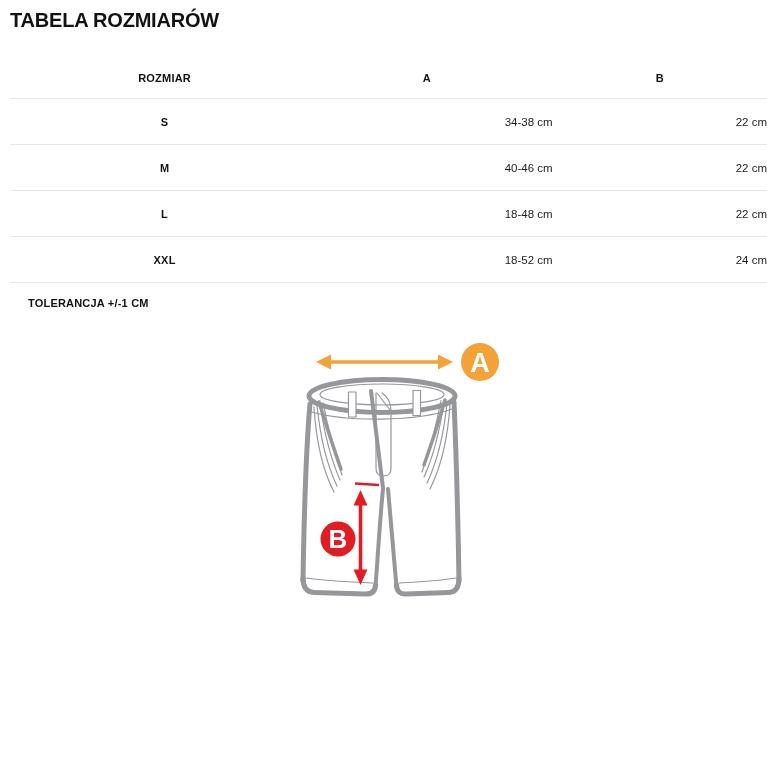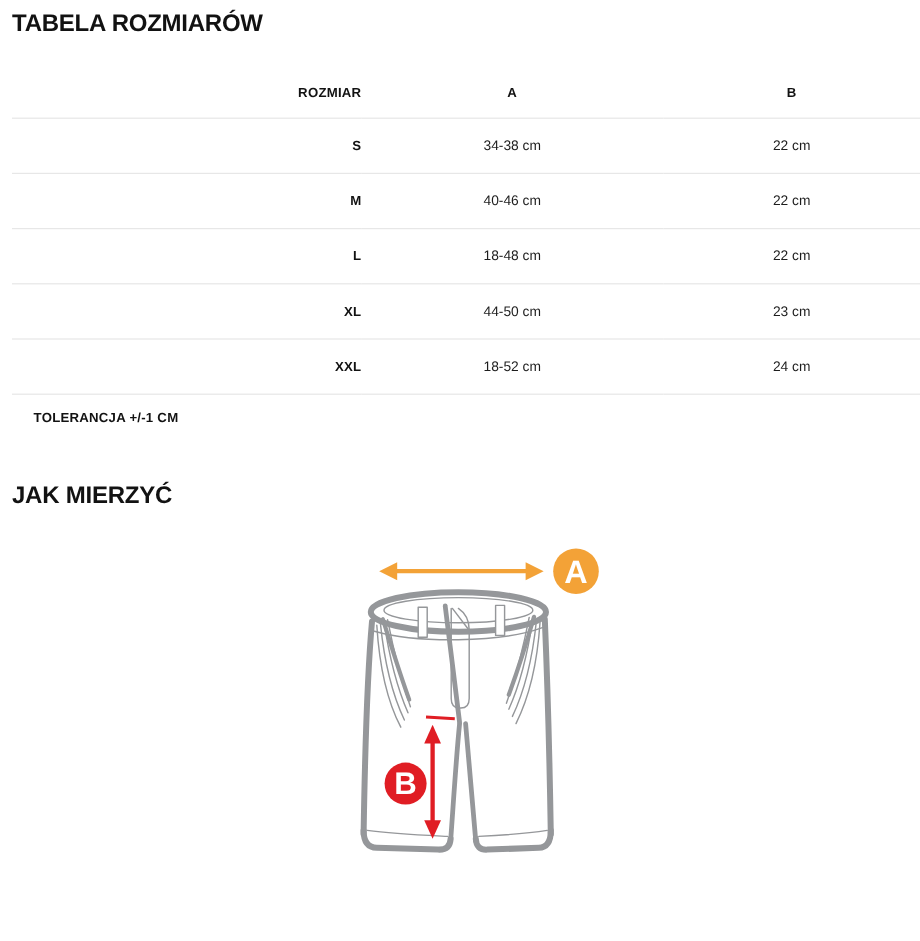--- a/index.html
+++ b/index.html
@@ -13,25 +13,25 @@
   h2.sec-title{margin-top:45px;}
   table.size-table{
     border-collapse:collapse;table-layout:fixed;
     width:757px;margin:25px 0 0 10px;
   }
   table.size-table th, table.size-table td{
     border-bottom:1px solid #E7E7E7;padding:0;
   }
   table.size-table th{height:41px;font-size:11px;font-weight:700;letter-spacing:0.2px;color:#121212;}
   table.size-table td{height:45px;}
-  .c1{width:37%;text-align:right;padding-left:18px !important;}
+  .c1{width:37%;text-align:center;padding-left:18px !important;}
   .c2{width:34%;text-align:center;}
   .c3{width:29%;text-align:center;}
   td.c1{font-size:11px;font-weight:700;color:#121212;letter-spacing:0.2px;}
-  td.c2, td.c3{font-size:11.5px;font-weight:400;color:#1d1d1d;}
+  td.c2, td.c3{font-size:11.5px;font-weight:400;color:#1d1d1d;text-align:right;}
   .tolerance{
     margin-left:28px;padding-top:14px;height:14px;
     font-size:11px;font-weight:700;letter-spacing:0.2px;color:#121212;
   }
   svg.measure-svg{display:block;margin:18px 0 0 272px;}
   .gray-line{stroke:#95979A;fill:none;}
   .thin{stroke-width:1.2;}
 </style>
 </head>
 <body>
@@ -58,35 +58,29 @@
         <td class="c1">M</td>
         <td class="c2">40-46 cm</td>
         <td class="c3">22 cm</td>
       </tr>
       <tr>
         <td class="c1">L</td>
         <td class="c2">18-48 cm</td>
         <td class="c3">22 cm</td>
       </tr>
       <tr>
-        <td class="c1">XL</td>
-        <td class="c2">44-50 cm</td>
-        <td class="c3">23 cm</td>
-      </tr>
-      <tr>
         <td class="c1">XXL</td>
         <td class="c2">18-52 cm</td>
         <td class="c3">24 cm</td>
       </tr>
     </tbody>
   </table>
 
   <div class="tolerance">TOLERANCJA +/-1 CM</div>
 
-  <h2 class="sec-title">JAK MIERZYĆ</h2>
 
   <div>
     <svg class="measure-svg" width="240" height="290" viewBox="0 0 240 290" xmlns="http://www.w3.org/2000/svg">
 
       <g stroke-linecap="round" stroke-linejoin="round">
 
         <ellipse class="gray-line" cx="110" cy="67" rx="73" ry="16.5" stroke-width="5"></ellipse>
         <ellipse class="gray-line thin" cx="110" cy="65.5" rx="62" ry="10.5"></ellipse>
 
         <path class="gray-line" d="M 38,75 C 34,120 32,190 31,252" stroke-width="5"></path>

